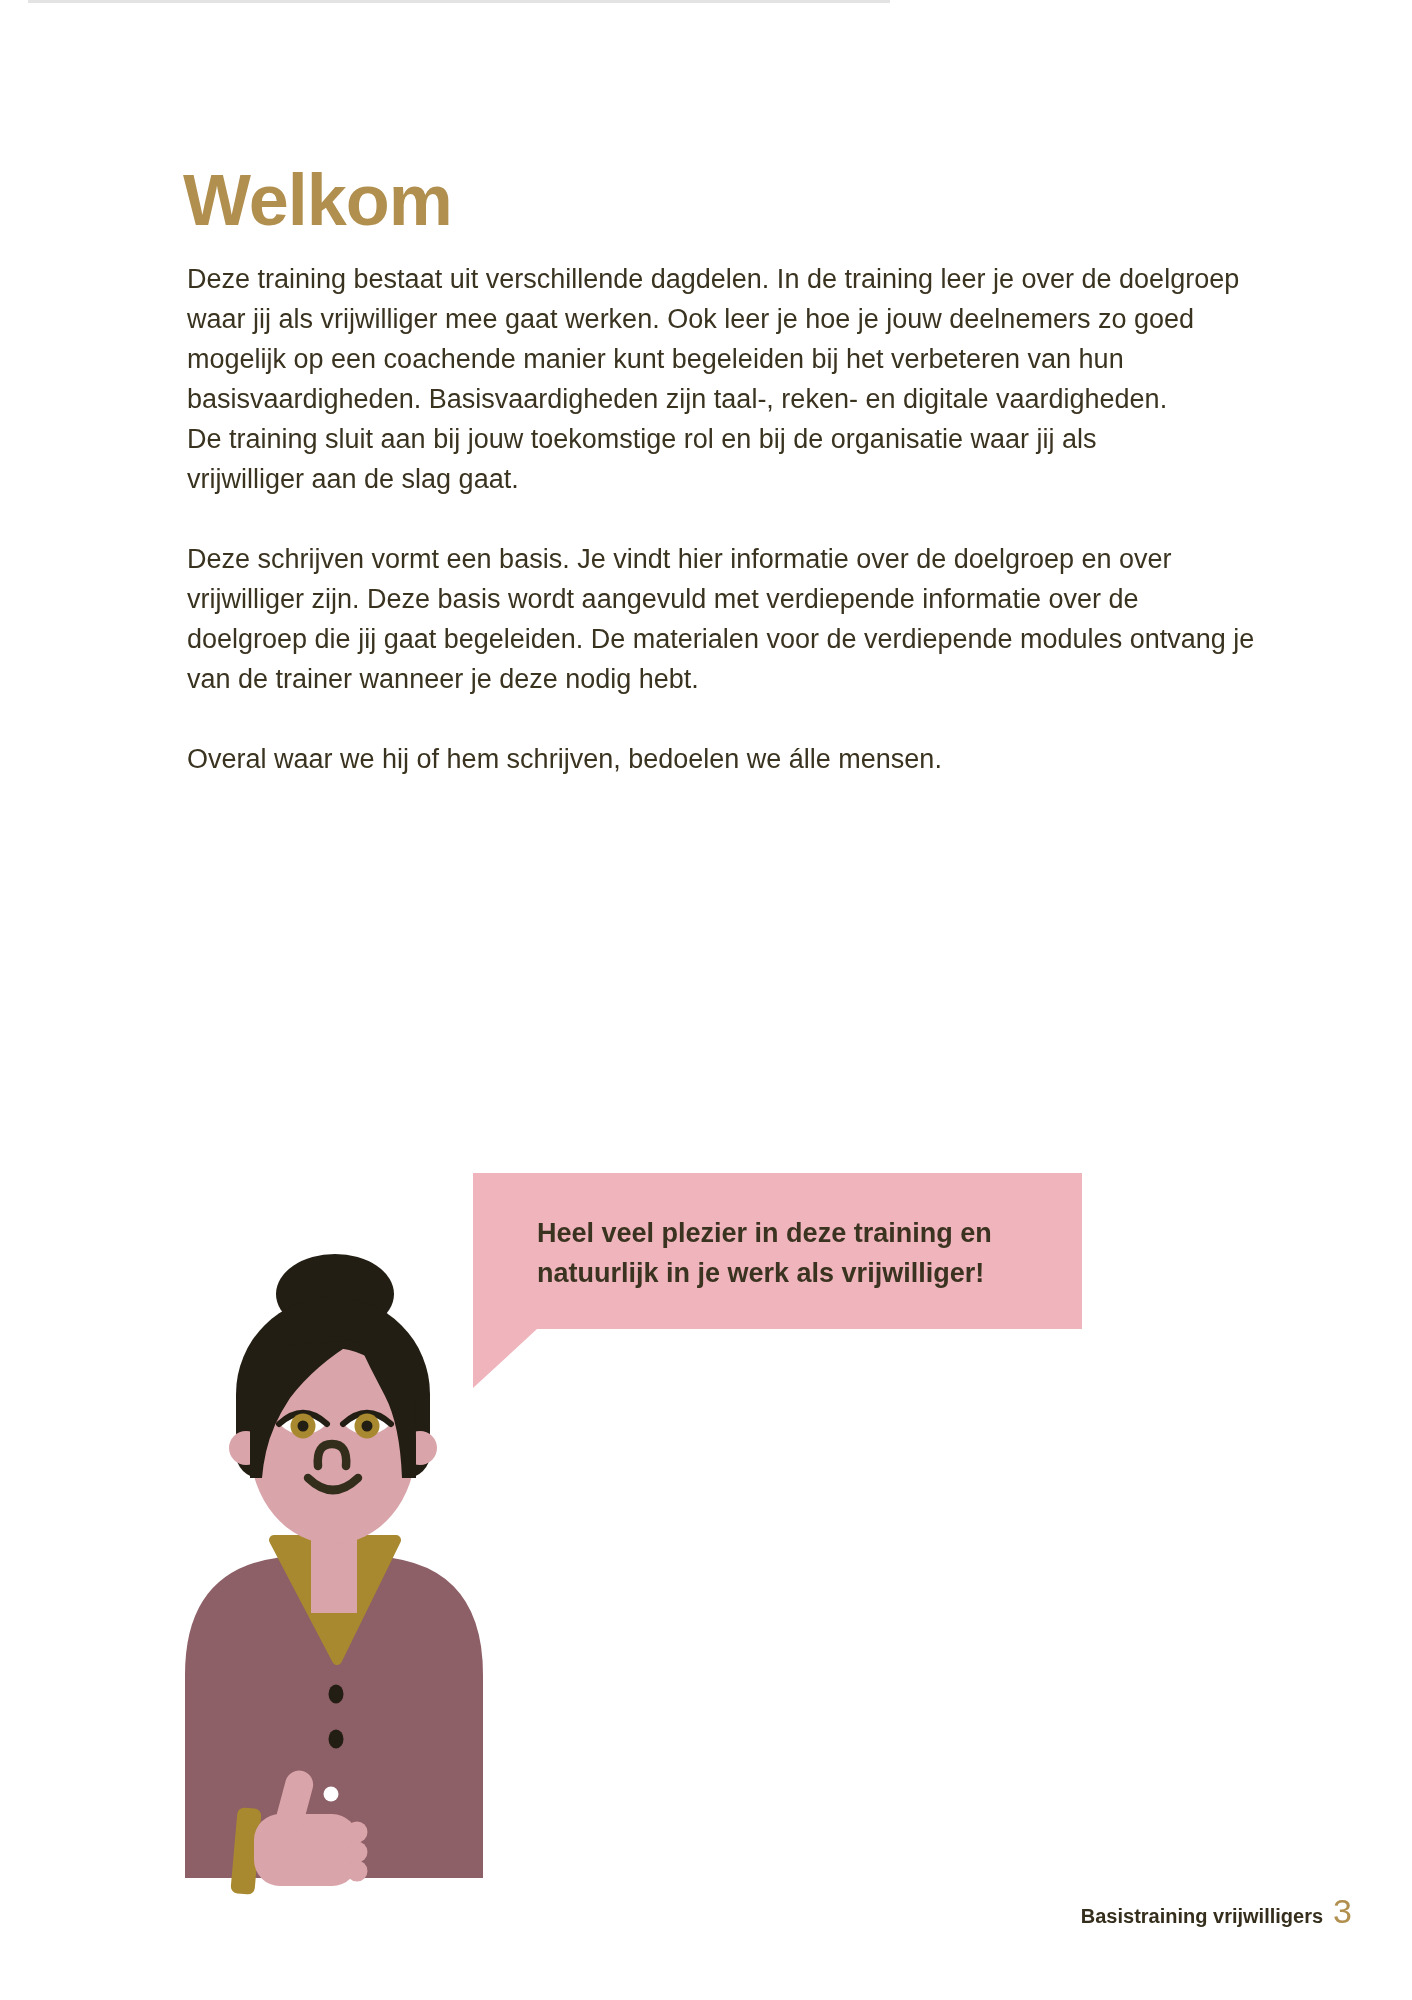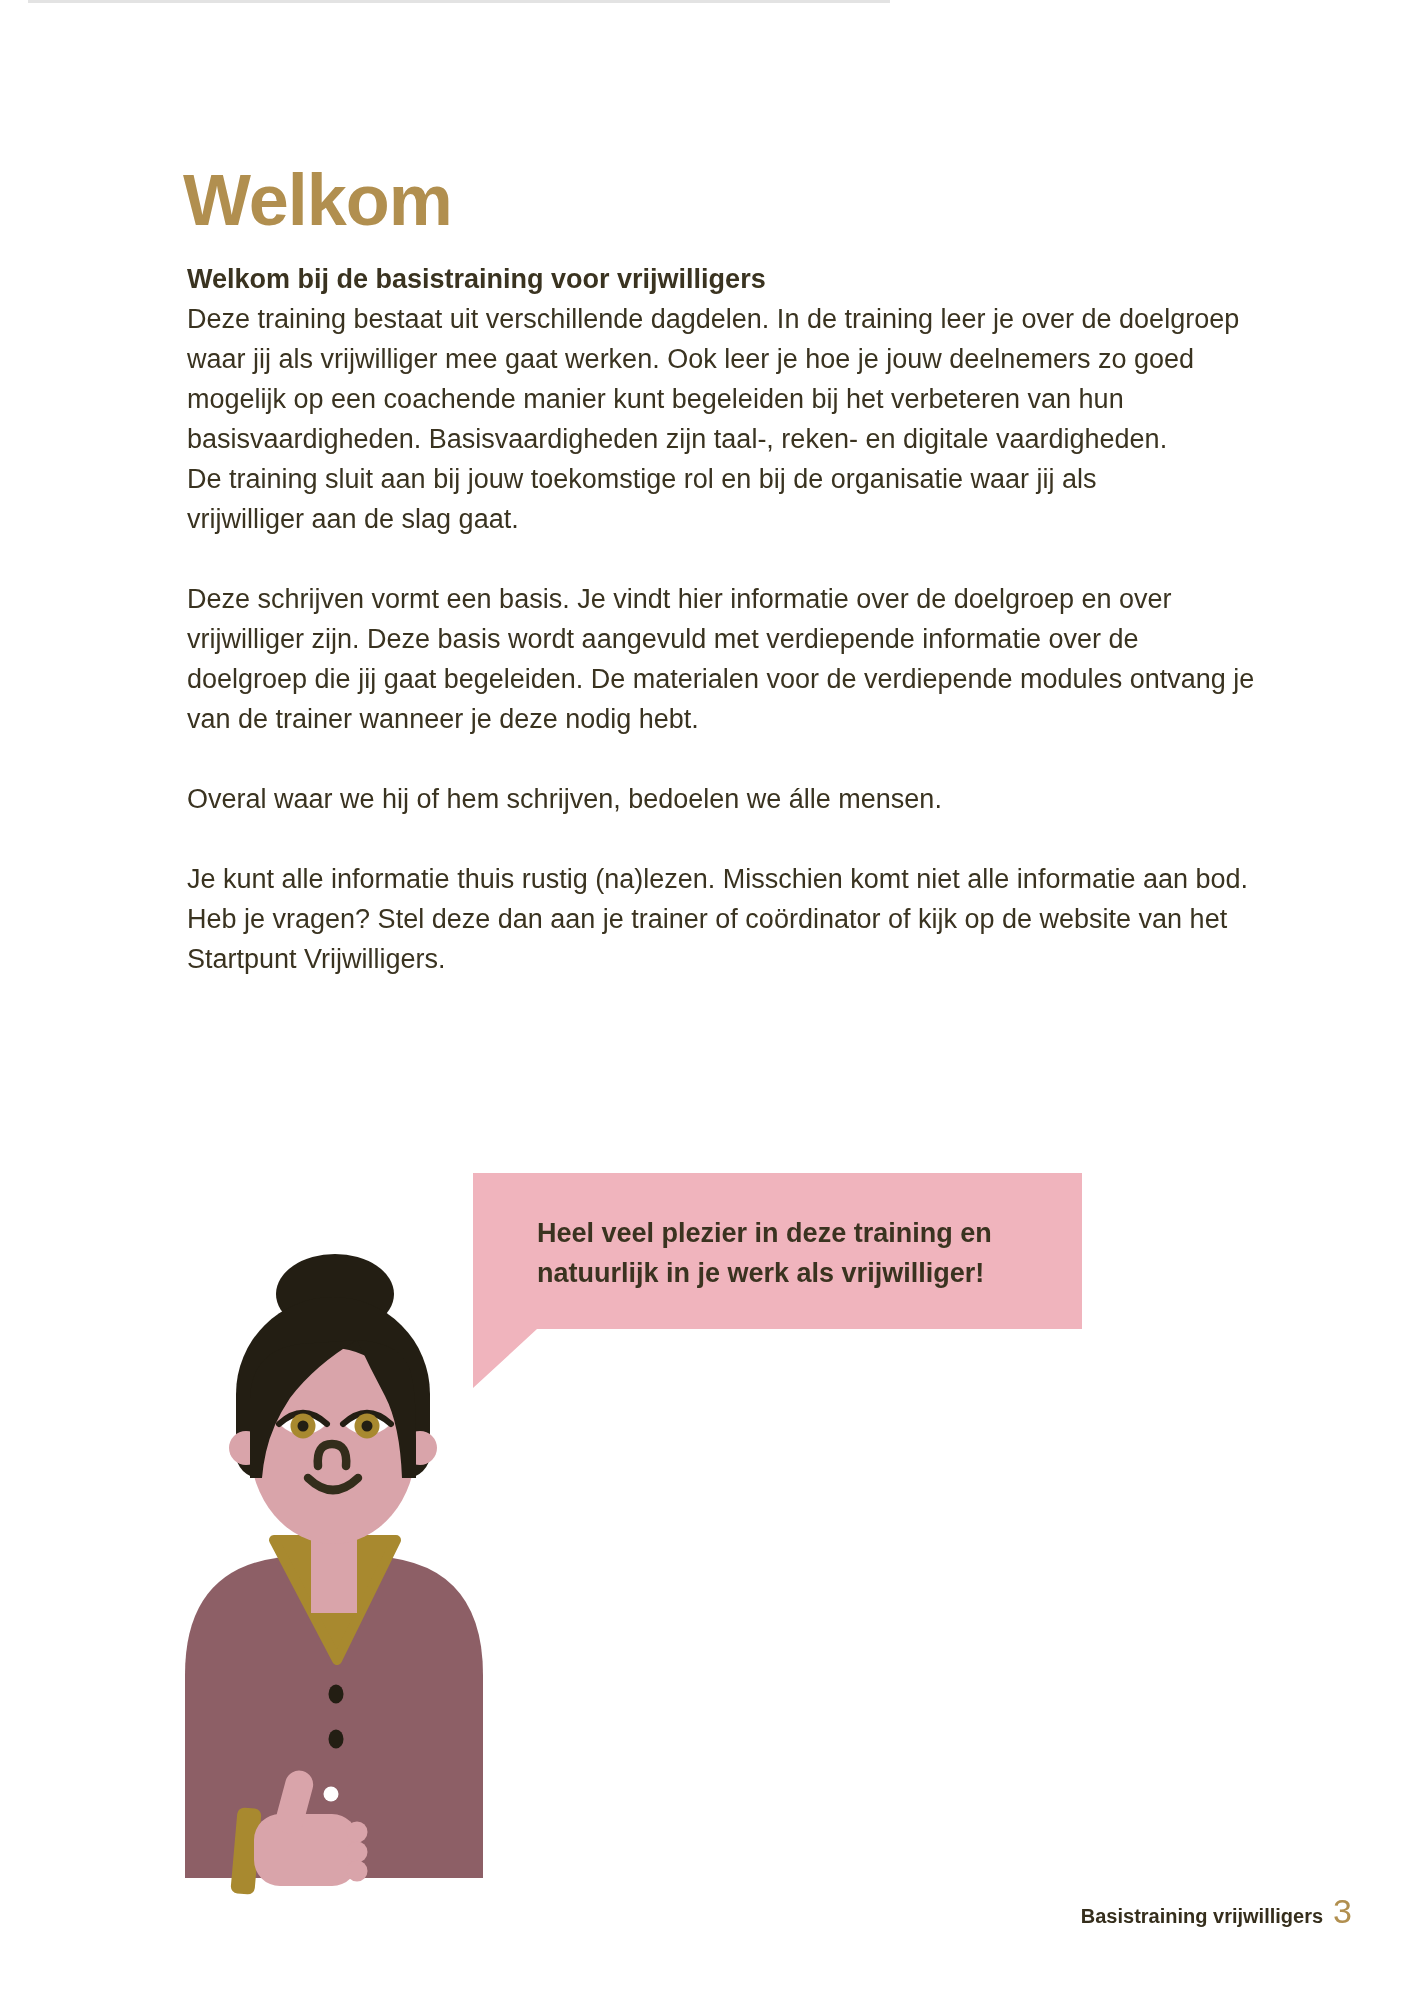--- a/index.html
+++ b/index.html
@@ -30,35 +30,31 @@
 </head>
 <body>
 
 <div class="page">
 
   <div class="top-edge-line"></div>
 
   <h1 class="doc-title">Welkom</h1>
 
   <div class="content">
-    <div class="heading">Welkom bij de basistraining voor vrijwilligers</div>
     <div class="para">Deze training bestaat uit verschillende dagdelen. In de training leer je over de doelgroep
 waar jij als vrijwilliger mee gaat werken. Ook leer je hoe je jouw deelnemers zo goed
 mogelijk op een coachende manier kunt begeleiden bij het verbeteren van hun
 basisvaardigheden. Basisvaardigheden zijn taal-, reken- en digitale vaardigheden.
 De training sluit aan bij jouw toekomstige rol en bij de organisatie waar jij als
 vrijwilliger aan de slag gaat.</div>
     <div class="para">Deze schrijven vormt een basis. Je vindt hier informatie over de doelgroep en over
 vrijwilliger zijn. Deze basis wordt aangevuld met verdiepende informatie over de
 doelgroep die jij gaat begeleiden. De materialen voor de verdiepende modules ontvang je
 van de trainer wanneer je deze nodig hebt.</div>
     <div class="para">Overal waar we hij of hem schrijven, bedoelen we álle mensen.</div>
-    <div class="para">Je kunt alle informatie thuis rustig (na)lezen. Misschien komt niet alle informatie aan bod.
-Heb je vragen? Stel deze dan aan je trainer of coördinator of kijk op de website van het
-Startpunt Vrijwilligers.</div>
   </div>
 
   <svg class="illustration-svg" viewBox="0 0 1412 2000" xmlns="http://www.w3.org/2000/svg" aria-hidden="true">
 
     <path d="M473,1173 H1082 V1329 H537 L473,1388 Z" fill="#F0B4BD"></path>
 
     <ellipse cx="335" cy="1294" rx="59" ry="40" fill="#231E13"></ellipse>
     <circle cx="333" cy="1394" r="97" fill="#231E13"></circle>
     <path d="M236,1394 h194 v60 a24,24 0 0 1 -24,24 h-146 a24,24 0 0 1 -24,-24 Z" fill="#231E13"></path>
 

